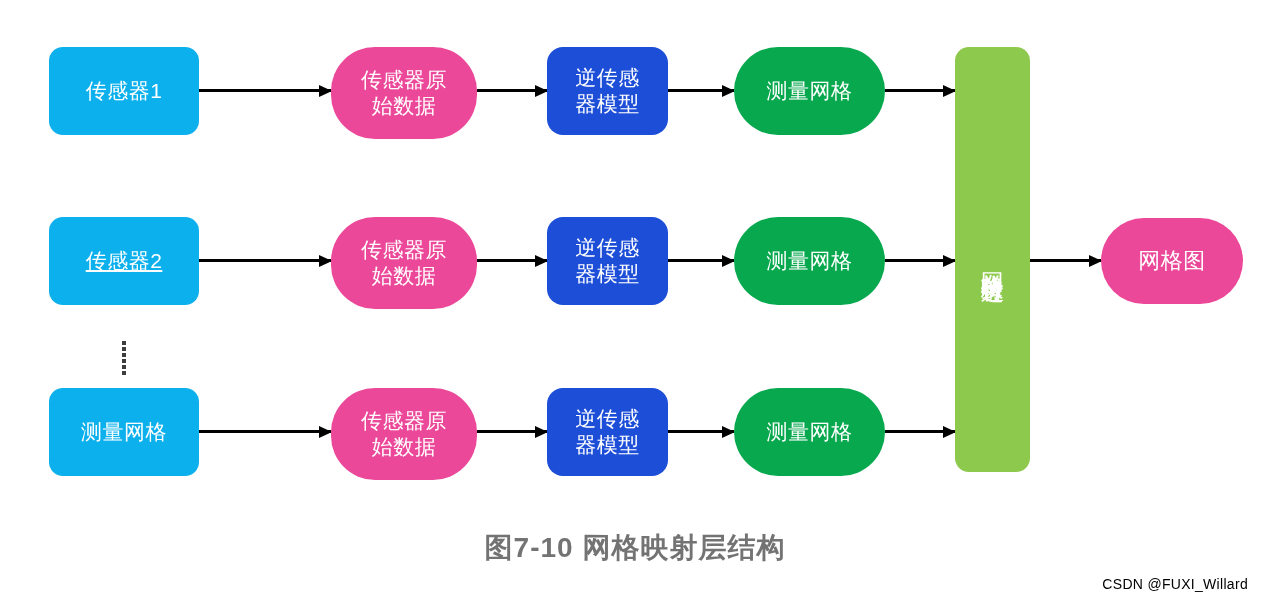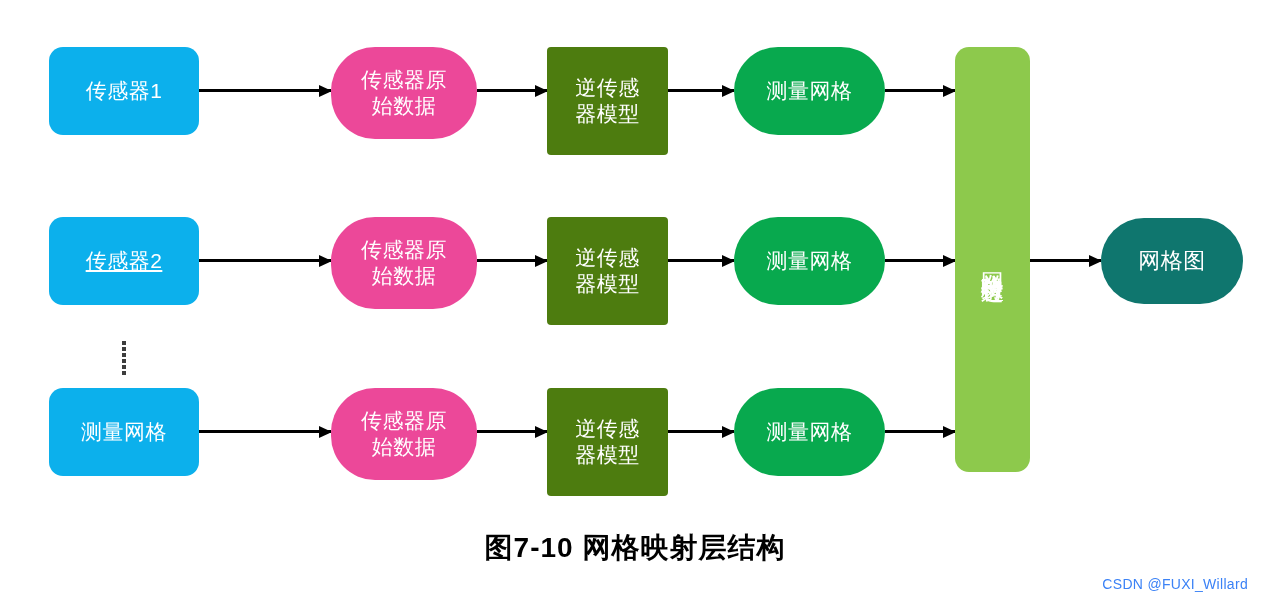--- a/index.html
+++ b/index.html
@@ -40,23 +40,23 @@
   
   .node-raw {
     width: 146px;
     height: 92px;
     background: #ec4899;
     border-radius: 44px;
   }
   
   .node-model {
     width: 121px;
-    height: 108px;
-    background: #4d7c0f;
-    border-radius: 4px;
+    height: 88px;
+    background: #1d4ed8;
+    border-radius: 16px;
   }
   
   .node-grid {
     width: 151px;
     height: 88px;
     background: #08a94e;
     border-radius: 46px;
     text-align: center;
   }
   
@@ -76,21 +76,21 @@
     font-size: 23px;
     line-height: 1.15;
     letter-spacing: 2px;
   }
   
   .node-map {
     left: 1101px;
     top: 218px;
     width: 142px;
     height: 86px;
-    background: #0f766e;
+    background: #ec4899;
     border-radius: 44px;
     font-size: 22px;
   }
 
   
   .arrow {
     position: absolute;
     height: 3px;
     background: #000000;
   }
@@ -128,31 +128,31 @@
 
   
   .caption {
     position: absolute;
     left: 0;
     top: 529px;
     width: 1270px;
     text-align: center;
     font-size: 28px;
     font-weight: bold;
-    color: #000000;
+    color: #737373;
     letter-spacing: 1px;
   }
 
   
   .watermark {
     position: absolute;
     right: 22px;
     bottom: 10px;
     font-size: 14px;
-    color: #3b82f6;
+    color: #000000;
     letter-spacing: 0.3px;
   }
 </style>
 </head>
 <body>
 
 <div id="canvas">
 
   <div class="node node-sensor" style="left:49px; top:47px;">传感器1</div>
   <div class="arrow" style="left:199px; top:89px; width:132px;"></div>

